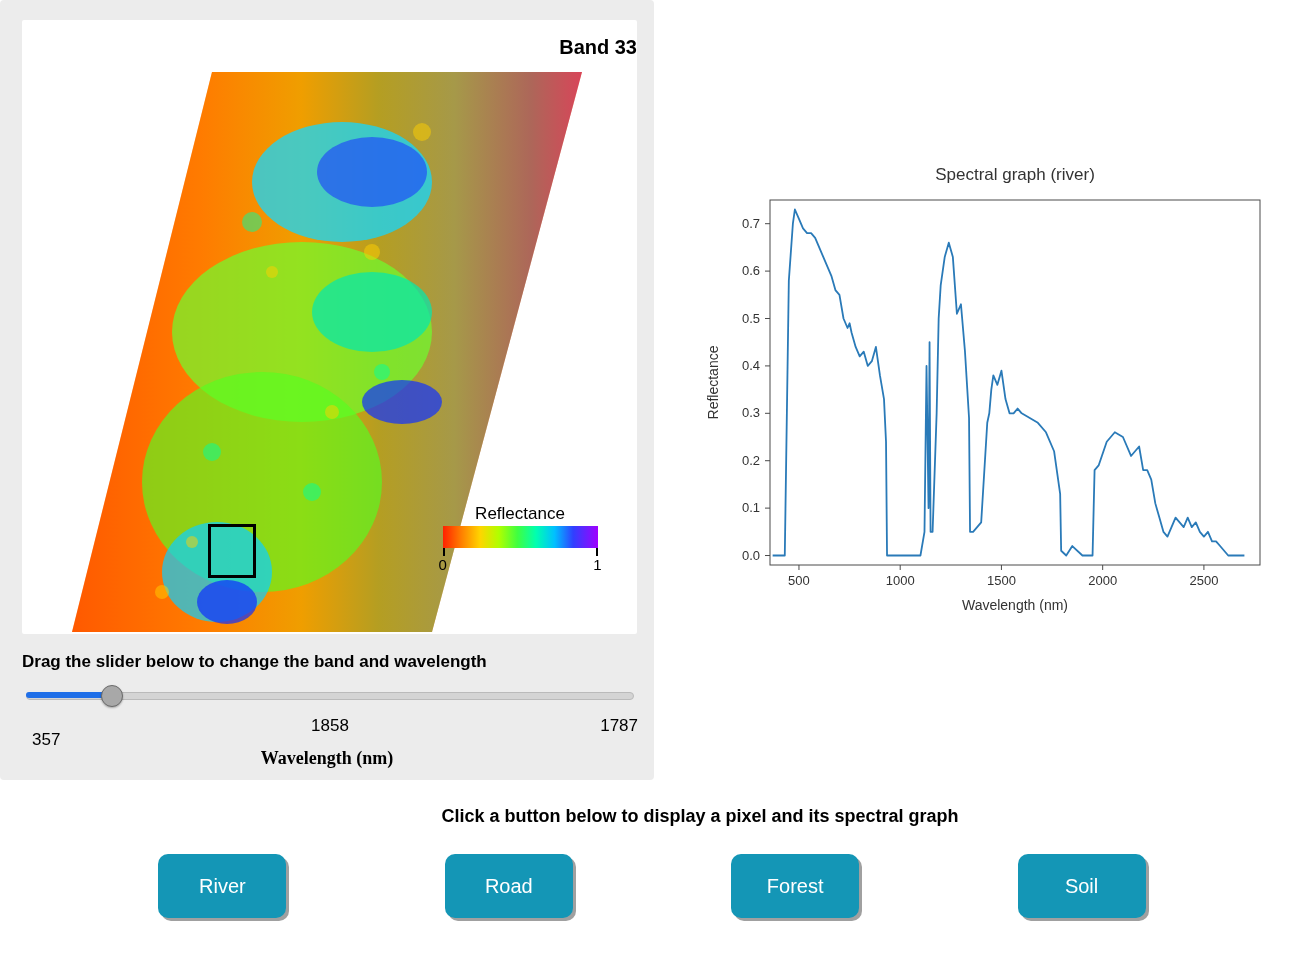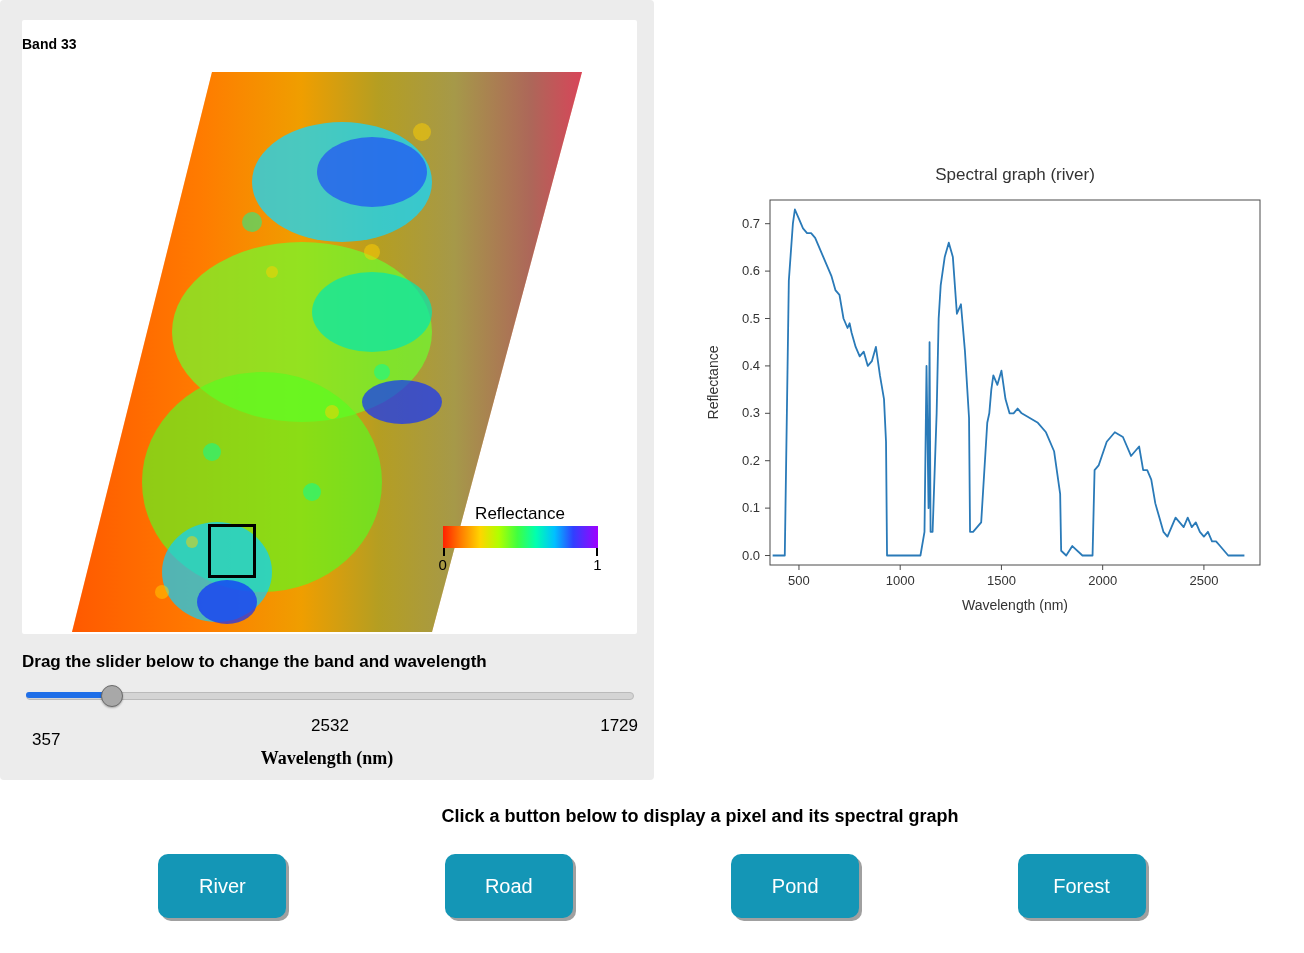--- a/index.html
+++ b/index.html
@@ -32,23 +32,23 @@
     width: 615px;
     height: 614px;
     background: #fff;
     border-radius: 2px;
   }
   .band-title {
     position: absolute;
     left: 0;
     top: 16px;
     width: 100%;
-    text-align: left;
+    text-align: right;
     font-weight: bold;
-    font-size: 14px;
+    font-size: 20px;
   }
   .band-image-wrap {
     position: absolute;
     left: 50px;
     top: 52px;
     width: 510px;
     height: 560px;
   }
   .band-image-wrap svg { width: 100%; height: 100%; display: block; }
   .selection-box {
@@ -287,22 +287,22 @@
     <div class="slider-label">Drag the slider below to change the band and wavelength</div>
 
     <div class="wave-slider">
       <div class="track"></div>
       <div class="fill" id="slider-fill" style="width: 86.1752px;"></div>
       <div class="handle" id="slider-handle" style="left: 86.1752px;"></div>
     </div>
 
     <div class="slider-scale">
       <span class="s-left">357</span>
-      <span class="s-mid">2532</span>
-      <span class="s-right">1729</span>
+      <span class="s-mid">1858</span>
+      <span class="s-right">1787</span>
     </div>
 
     <div class="axis-label">Wavelength (nm)</div>
   </div>
 
   <div class="right-chart">
     <svg id="spectral-svg" viewBox="0 0 580 460">
         <rect x="70" y="40" width="490" height="365" fill="none" stroke="#4a4a4a" stroke-width="1"></rect>
         <text x="315" y="20" text-anchor="middle" font-size="17" fill="#333">Spectral graph (river)</text>
         <line x1="65" x2="70" y1="395.5194805194805" y2="395.5194805194805" stroke="#4a4a4a"></line>
@@ -334,17 +334,17 @@
         <text x="315" y="450" text-anchor="middle" font-size="14" fill="#333">Wavelength (nm)</text>
         <text x="0" y="0" text-anchor="middle" font-size="14" fill="#333" transform="translate(18,222.5) rotate(-90)">Reflectance</text>
         <path d="M72.63223140495867 395.5194805194805 L84.78099173553719 395.5194805194805 L88.8305785123967 120.58441558441564 L92.8801652892562 63.7012987012987 L94.90495867768595 49.48051948051949 L98.95454545454545 58.96103896103898 L103.00413223140495 68.44155844155847 L107.05371900826447 73.18181818181813 L111.10330578512398 73.18181818181813 L115.15289256198346 77.9220779220779 L119.20247933884298 87.4025974025974 L123.25206611570248 96.88311688311688 L127.30165289256198 106.36363636363637 L131.3512396694215 115.84415584415586 L135.40082644628097 130.06493506493507 L139.4504132231405 134.8051948051948 L143.5 158.5064935064935 L147.54958677685948 167.987012987013 L149.57438016528926 163.24675324675326 L151.59917355371903 172.72727272727272 L155.6487603305785 186.94805194805195 L159.698347107438 196.42857142857144 L163.74793388429754 191.6883116883117 L167.79752066115702 205.90909090909088 L171.8471074380165 201.1688311688312 L175.89669421487605 186.94805194805195 L179.94628099173553 215.38961038961037 L183.99586776859502 239.09090909090907 L186.0206611570248 281.75324675324674 L187.03305785123968 395.5194805194805 L192.09504132231405 395.5194805194805 L200.19421487603307 395.5194805194805 L206.2685950413223 395.5194805194805 L220.44214876033058 395.5194805194805 L224.4917355371901 371.8181818181818 L226.51652892561984 205.90909090909088 L228.54132231404958 348.1168831168831 L229.55371900826447 182.2077922077922 L230.56611570247932 371.8181818181818 L232.5909090909091 371.8181818181818 L236.6404958677686 253.31168831168833 L238.66528925619835 158.5064935064935 L240.69008264462812 125.32467532467535 L244.7396694214876 96.88311688311688 L248.7892561983471 82.66233766233762 L252.8388429752066 96.88311688311688 L256.88842975206614 153.76623376623377 L260.93801652892563 144.28571428571428 L264.9876033057851 191.6883116883117 L269.03719008264466 258.0519480519481 L270.04958677685954 371.8181818181818 L273.0867768595041 371.8181818181818 L277.1363636363636 367.0779220779221 L281.18595041322317 362.3376623376623 L287.26033057851237 262.79220779220776 L289.28512396694214 253.31168831168833 L291.3099173553719 229.6103896103896 L293.3347107438017 215.38961038961037 L297.3842975206611 224.87012987012986 L301.43388429752065 210.64935064935062 L305.4834710743802 239.09090909090907 L309.5330578512397 253.31168831168833 L313.58264462809916 253.31168831168833 L317.63223140495865 248.57142857142856 L321.6818181818182 253.31168831168833 L329.78099173553716 258.0519480519481 L337.88016528925624 262.79220779220776 L345.9793388429752 272.27272727272725 L354.07851239669424 291.23376623376623 L360.1528925619835 333.8961038961039 L361.1652892561984 390.7792207792208 L366.2272727272727 395.5194805194805 L372.301652892562 386.038961038961 L382.42561983471074 395.5194805194805 L392.5495867768595 395.5194805194805 L394.57438016528926 310.1948051948052 L398.62396694214874 305.4545454545455 L406.72314049586777 281.75324675324674 L414.82231404958674 272.27272727272725 L422.92148760330576 277.012987012987 L431.0206611570248 295.97402597402595 L439.1198347107438 286.4935064935065 L443.1694214876033 310.1948051948052 L447.2190082644628 310.1948051948052 L451.2685950413223 319.67532467532465 L455.3181818181818 343.3766233766234 L459.3677685950413 357.5974025974026 L463.4173553719008 371.8181818181818 L467.4669421487603 376.5584415584416 L471.51652892561987 367.0779220779221 L475.56611570247935 357.5974025974026 L479.61570247933884 362.3376623376623 L483.6652892561984 367.0779220779221 L487.71487603305786 357.5974025974026 L491.76446280991735 367.0779220779221 L495.81404958677683 362.3376623376623 L499.8636363636364 371.8181818181818 L503.91322314049586 376.5584415584416 L507.96280991735534 371.8181818181818 L512.0123966942149 381.2987012987013 L516.0619834710744 381.2987012987013 L520.111570247934 386.038961038961 L528.2107438016528 395.5194805194805 L544.4090909090909 395.5194805194805 " fill="none" stroke="#2a7ab8" stroke-width="1.8" stroke-linejoin="round"></path>
       </svg>
   </div>
 
   <div class="buttons-caption">Click a button below to display a pixel and its spectral graph</div>
   <div class="button-row" id="button-row">
       <button class="pixel-btn">River</button>
       <button class="pixel-btn">Road</button>
-      <button class="pixel-btn">Pond</button>
       <button class="pixel-btn">Forest</button>
+      <button class="pixel-btn">Soil</button>
     </div>
 
 </div>
 
 </body></html>

